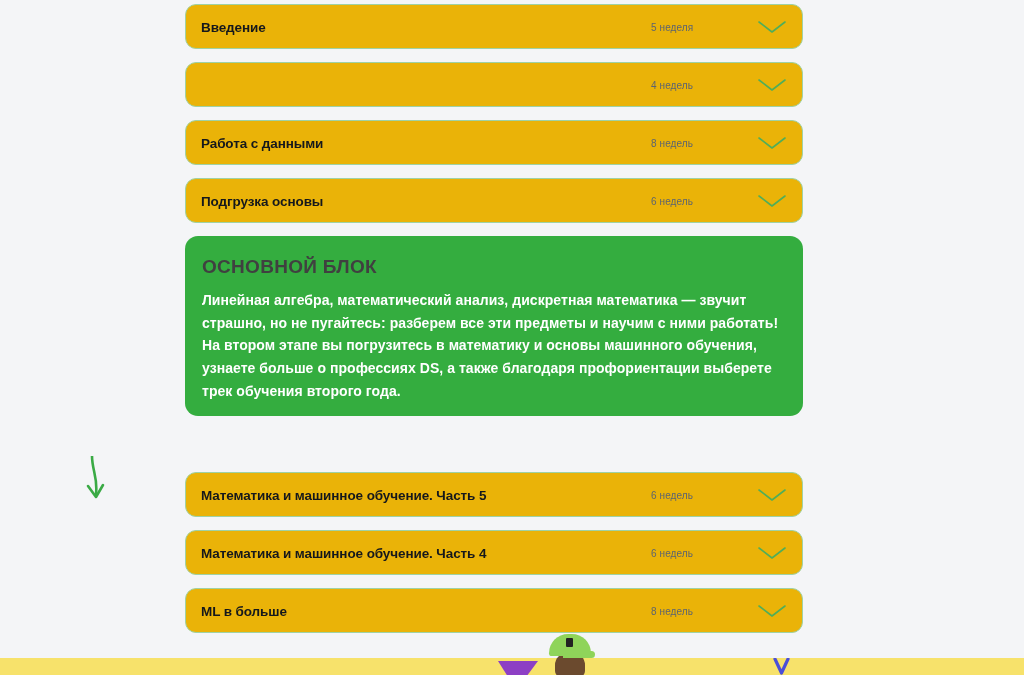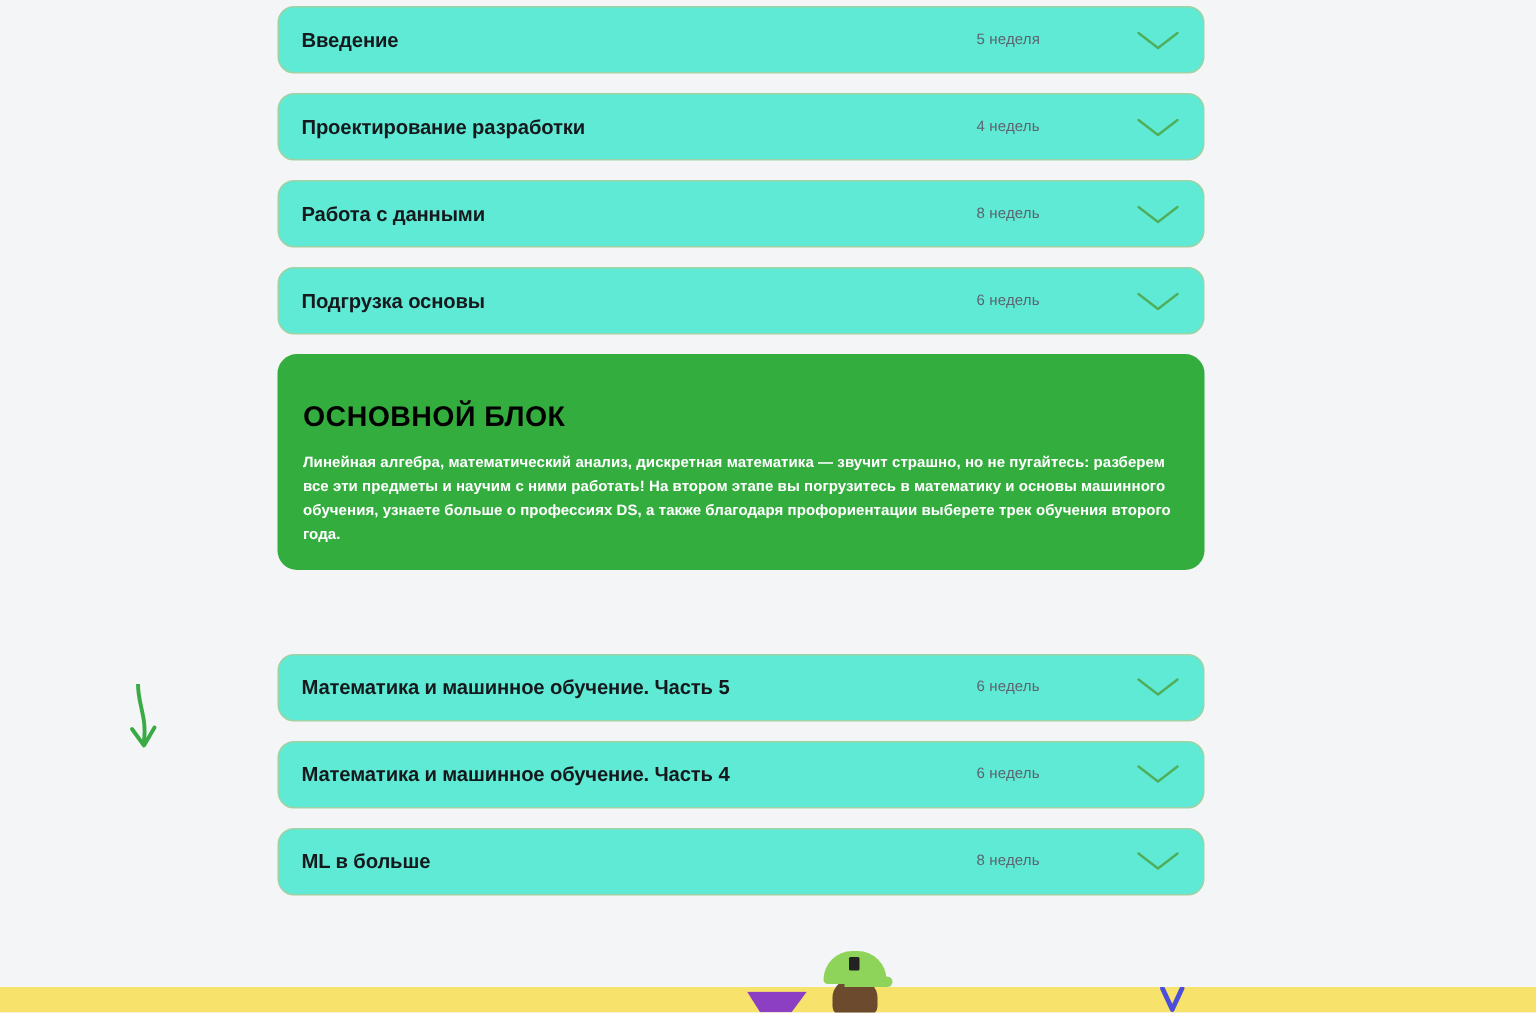--- a/index.html
+++ b/index.html
@@ -28,21 +28,21 @@
     top: 4px;
     width: 618px;
   }
 
   
   .module-card {
     position: relative;
     box-sizing: border-box;
     width: 618px;
     height: 45px;
-    background: #5eead4;
+    background: #eab308;
     border: 1px solid #9fd2a4;
     border-radius: 11px;
     display: flex;
     align-items: center;
     margin-bottom: 13px;
     cursor: pointer;
   }
   .module-title {
     position: absolute;
     left: 15px;
@@ -84,28 +84,28 @@
     box-sizing: border-box;
     width: 618px;
     background: #34ad3f;
     border-radius: 13px;
     padding: 17px 17px 14px 17px;
     margin-top: 6px;
   }
   .highlight-title {
     font-size: 19px;
     font-weight: bold;
-    color: #000000;
+    color: #404040;
     text-transform: uppercase;
     letter-spacing: 0.3px;
     line-height: 1.1;
-    margin: 16px 0 11px 0;
+    margin: 4px 0 11px 0;
   }
   .highlight-body {
-    font-size: 10px;
+    font-size: 14px;
     color: #ffffff;
     line-height: 1.62;
     font-weight: bold;
     letter-spacing: 0.05px;
     margin: 0;
     max-width: 600px;
   }
 
   
   .connector {
@@ -199,21 +199,20 @@
       <span class="module-title">Введение</span>
       <span class="module-duration">5 неделя</span>
       <span class="chevron">
         <svg width="38" height="18" viewBox="0 0 38 18">
             <path d="M6 4 L19 14 L32 4" fill="none" stroke="#4fae5a" stroke-width="1.6" stroke-linecap="round" stroke-linejoin="round"></path>
           </svg>
       </span>
     </div>
 
     <div class="module-card">
-      <span class="module-title">Проектирование разработки</span>
       <span class="module-duration">4 недель</span>
       <span class="chevron">
         <svg width="38" height="18" viewBox="0 0 38 18">
             <path d="M6 4 L19 14 L32 4" fill="none" stroke="#4fae5a" stroke-width="1.6" stroke-linecap="round" stroke-linejoin="round"></path>
           </svg>
       </span>
     </div>
 
     <div class="module-card">
       <span class="module-title">Работа с данными</span>

